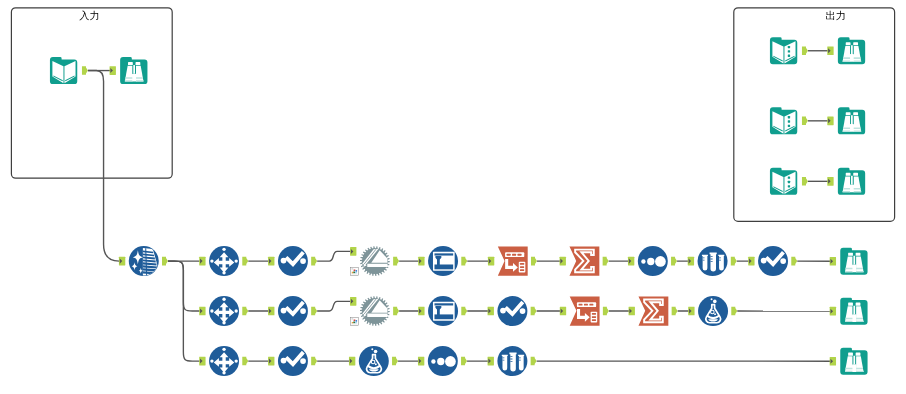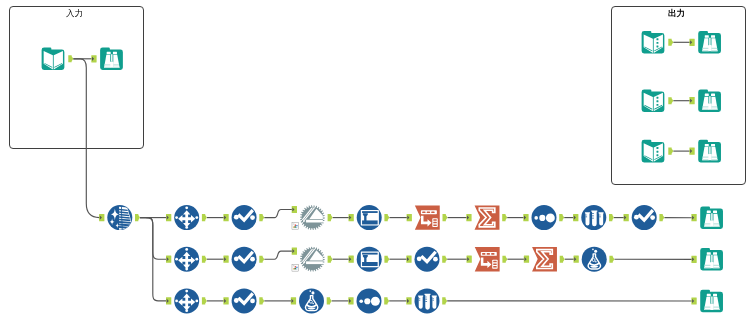--- a/index.html
+++ b/index.html
@@ -13,21 +13,21 @@
 </style>
 </head>
 <body>
 
 <div id="canvas">
 
   <div class="containerbox" style="left:8.5px;top:6px;width:133px;height:141px;"></div>
   <div class="boxlabel" style="left:66px;top:8px;">入力</div>
 
   <div class="containerbox" style="left:611px;top:6px;width:133px;height:177px;"></div>
-  <div class="boxlabel" style="left:668px;top:8px;font-weight:bold;">出力</div>
+  <div class="boxlabel" style="left:688px;top:8px;">出力</div>
 
   <svg class="layer" id="gfx" viewBox="0 0 755 328">
     <g id="links">
         <path d="M73.3,58.8 L94.1,58.8" fill="none" stroke="#555555" stroke-width="1.15"></path>
         <path d="M73.3,58.8 L80.3,58.8 Q86.3,58.8 86.3,67.8 L86.3,203.6 Q86.3,217.6 99.3,217.6 L101.89999999999999,217.6" fill="none" stroke="#555555" stroke-width="1.15"></path>
         <path d="M140,217.6 L168.8,217.6" fill="none" stroke="#555555" stroke-width="1.15"></path>
         <path d="M206.9,217.6 L226.20000000000002,217.6" fill="none" stroke="#555555" stroke-width="1.15"></path>
         <path d="M264.3,217.6 L274.4,217.6 C279,217.6 276.4,209.5 281,209.5 L294.5,209.5" fill="none" stroke="#555555" stroke-width="1.15"></path>
         <path d="M332.6,217.6 L351.3,217.6" fill="none" stroke="#555555" stroke-width="1.15"></path>
         <path d="M389.4,217.6 L409.40000000000003,217.6" fill="none" stroke="#555555" stroke-width="1.15"></path>

